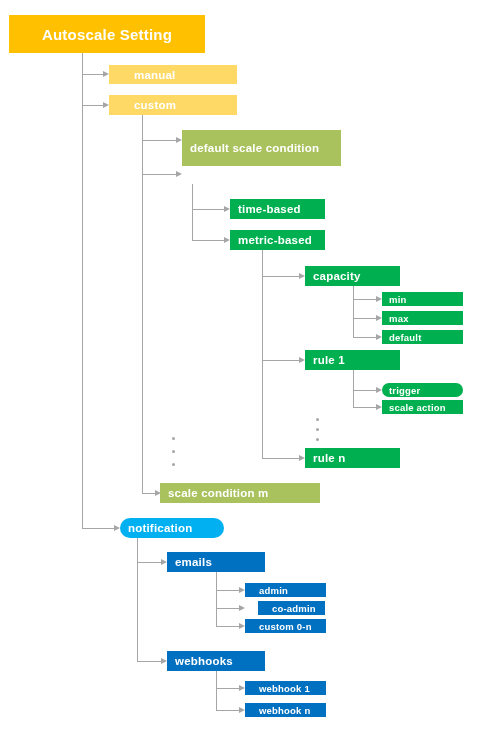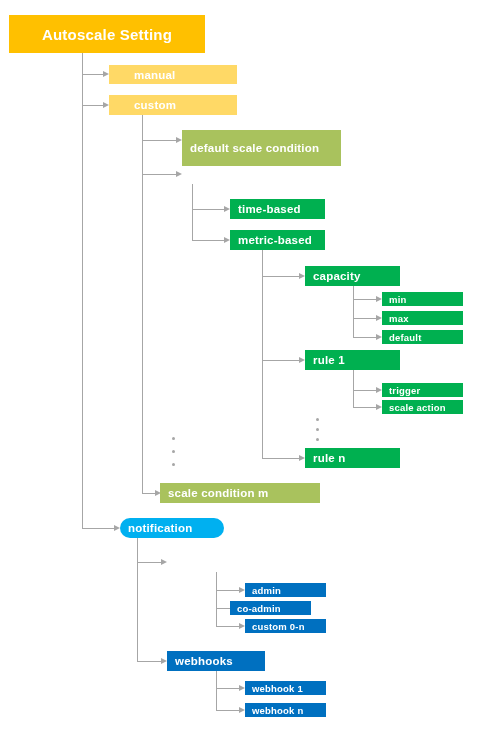--- a/index.html
+++ b/index.html
@@ -59,21 +59,21 @@
     padding-left: 8px;
   }
   .blue-m {
     background: #0070c0;
     font-size: 11.5px;
     padding-left: 8px;
   }
   .blue-s {
     background: #0070c0;
     font-size: 9.5px;
-    padding-left: 7px;
+    padding-left: 14px;
     font-weight: bold;
   }
   
   .vline {
     position: absolute;
     background: #a6a6a6;
     width: 1px;
   }
   .hline {
     position: absolute;
@@ -190,34 +190,35 @@
   <div class="node green-b" style="left:305px; top:266px; width:95px; height:20px;">capacity</div>
 
   <div class="node green-s" style="left:382px; top:292px; width:81px; height:14px;">min</div>
 
   <div class="node green-s" style="left:382px; top:311px; width:81px; height:14px;">max</div>
 
   <div class="node green-s" style="left:382px; top:330px; width:81px; height:14px;">default</div>
 
   <div class="node green-b" style="left:305px; top:350px; width:95px; height:20px;">rule 1</div>
 
-  <div class="node green-s" style="left:382px; top:383px; width:81px; height:14px;">trigger</div>
+  <div class="node green-s" style="left:382px; top:383px; width:81px; height:14px;border-radius:7px;">trigger</div>
 
   <div class="node green-s" style="left:382px; top:400px; width:81px; height:14px;">scale action</div>
 
   <div class="node green-b" style="left:305px; top:448px; width:95px; height:20px;">rule n</div>
 
   <div class="node lvl2" style="left:160px; top:483px; width:160px; height:20px;">scale condition m</div>
 
   <div class="node blue-b" style="left:120px; top:518px; width:104px; height:20px;border-radius:10px;">notification</div>
 
+  <div class="node blue-m" style="left:167px; top:552px; width:98px; height:20px;">emails</div>
 
   <div class="node blue-s" style="left:245px; top:583px; width:81px; height:14px;">admin</div>
 
-  <div class="node blue-s" style="left:230px; top:601px; width:81px; height:14px;">co-admin</div>
+  <div class="node blue-s" style="left:258px; top:601px; width:67px; height:14px;">co-admin</div>
 
   <div class="node blue-s" style="left:245px; top:619px; width:81px; height:14px;">custom 0-n</div>
 
   <div class="node blue-m" style="left:167px; top:651px; width:98px; height:20px;">webhooks</div>
 
   <div class="node blue-s" style="left:245px; top:681px; width:81px; height:14px;">webhook 1</div>
 
   <div class="node blue-s" style="left:245px; top:703px; width:81px; height:14px;">webhook n</div>
 
 </div>

